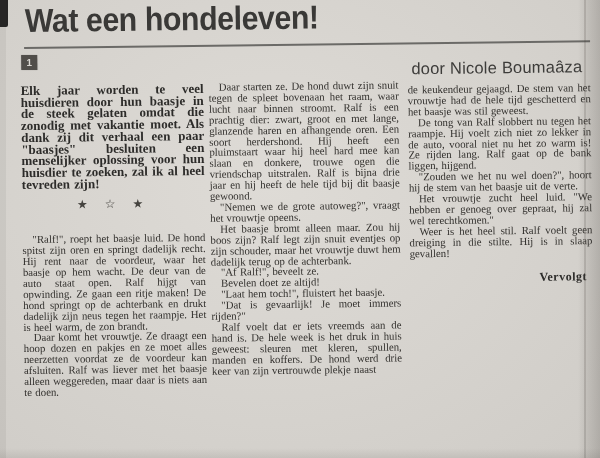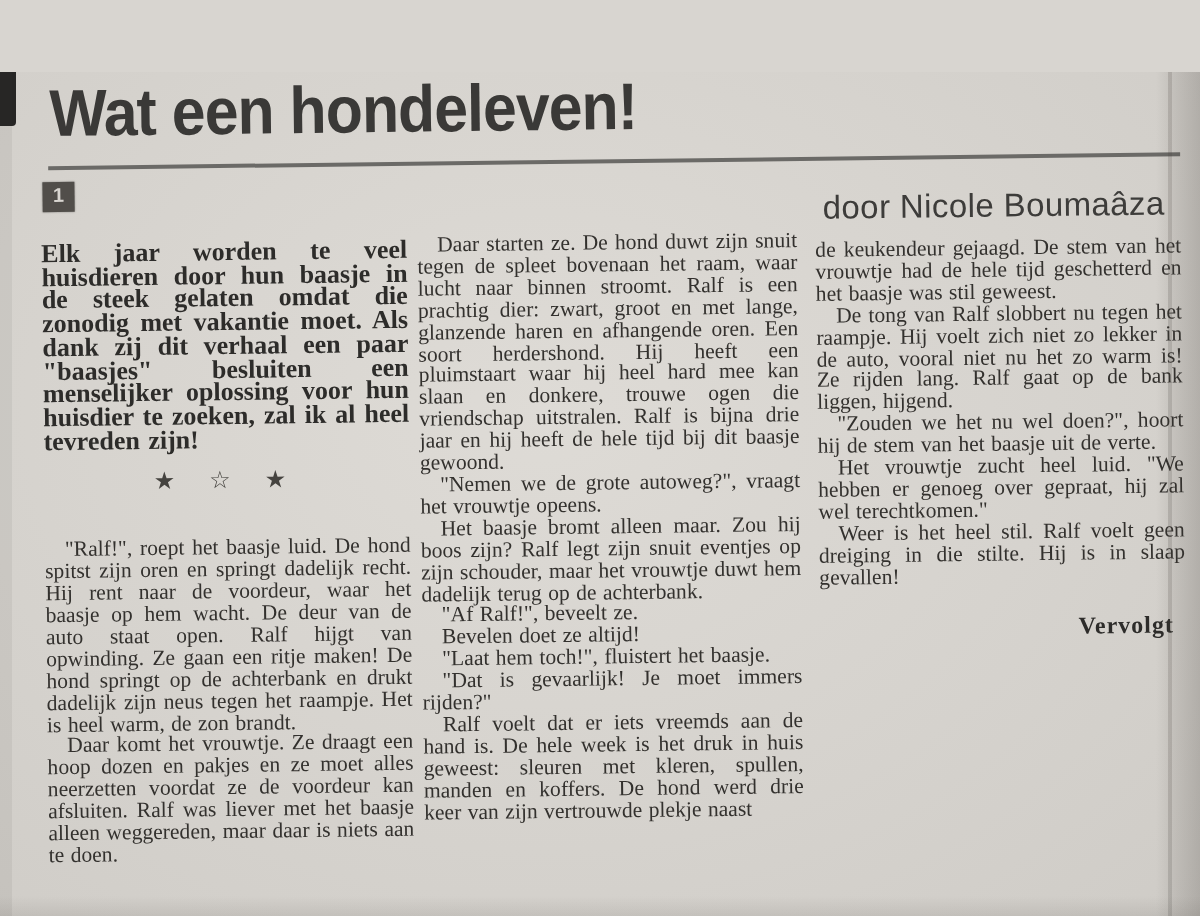--- a/index.html
+++ b/index.html
@@ -5,21 +5,20 @@
   html,body{margin:0;padding:0;}
   body{
     width:600px;height:458px;overflow:hidden;position:relative;
     background:#d8d5d0;
     font-family:"Liberation Serif", serif;
   }
   .page{
     position:absolute;inset:0;overflow:hidden;
     background:
       radial-gradient(ellipse at 45% 40%, #dedbd6 0%, #d6d3ce 55%, #cfccc7 100%);
-    margin-top: 36px;
   }
   
   .mark-topleft{position:absolute;left:0;top:0;width:8px;height:27px;background:#262524;border-radius:0 0 2px 0;}
   .edge-right{position:absolute;top:0;right:0;width:22px;height:100%;
     background:linear-gradient(to right, rgba(60,55,50,0) 0%, rgba(60,55,50,0.10) 40%, rgba(60,55,50,0.22) 100%);}
   .crease-right{position:absolute;top:0;right:14px;width:2px;height:100%;background:rgba(70,65,60,0.18);}
   .edge-bottom{position:absolute;left:0;bottom:0;width:100%;height:10px;
     background:linear-gradient(to bottom, rgba(60,55,50,0) 0%, rgba(60,55,50,0.10) 100%);}
   .edge-left{position:absolute;left:0;top:0;width:6px;height:100%;background:rgba(60,55,50,0.07);}
 

